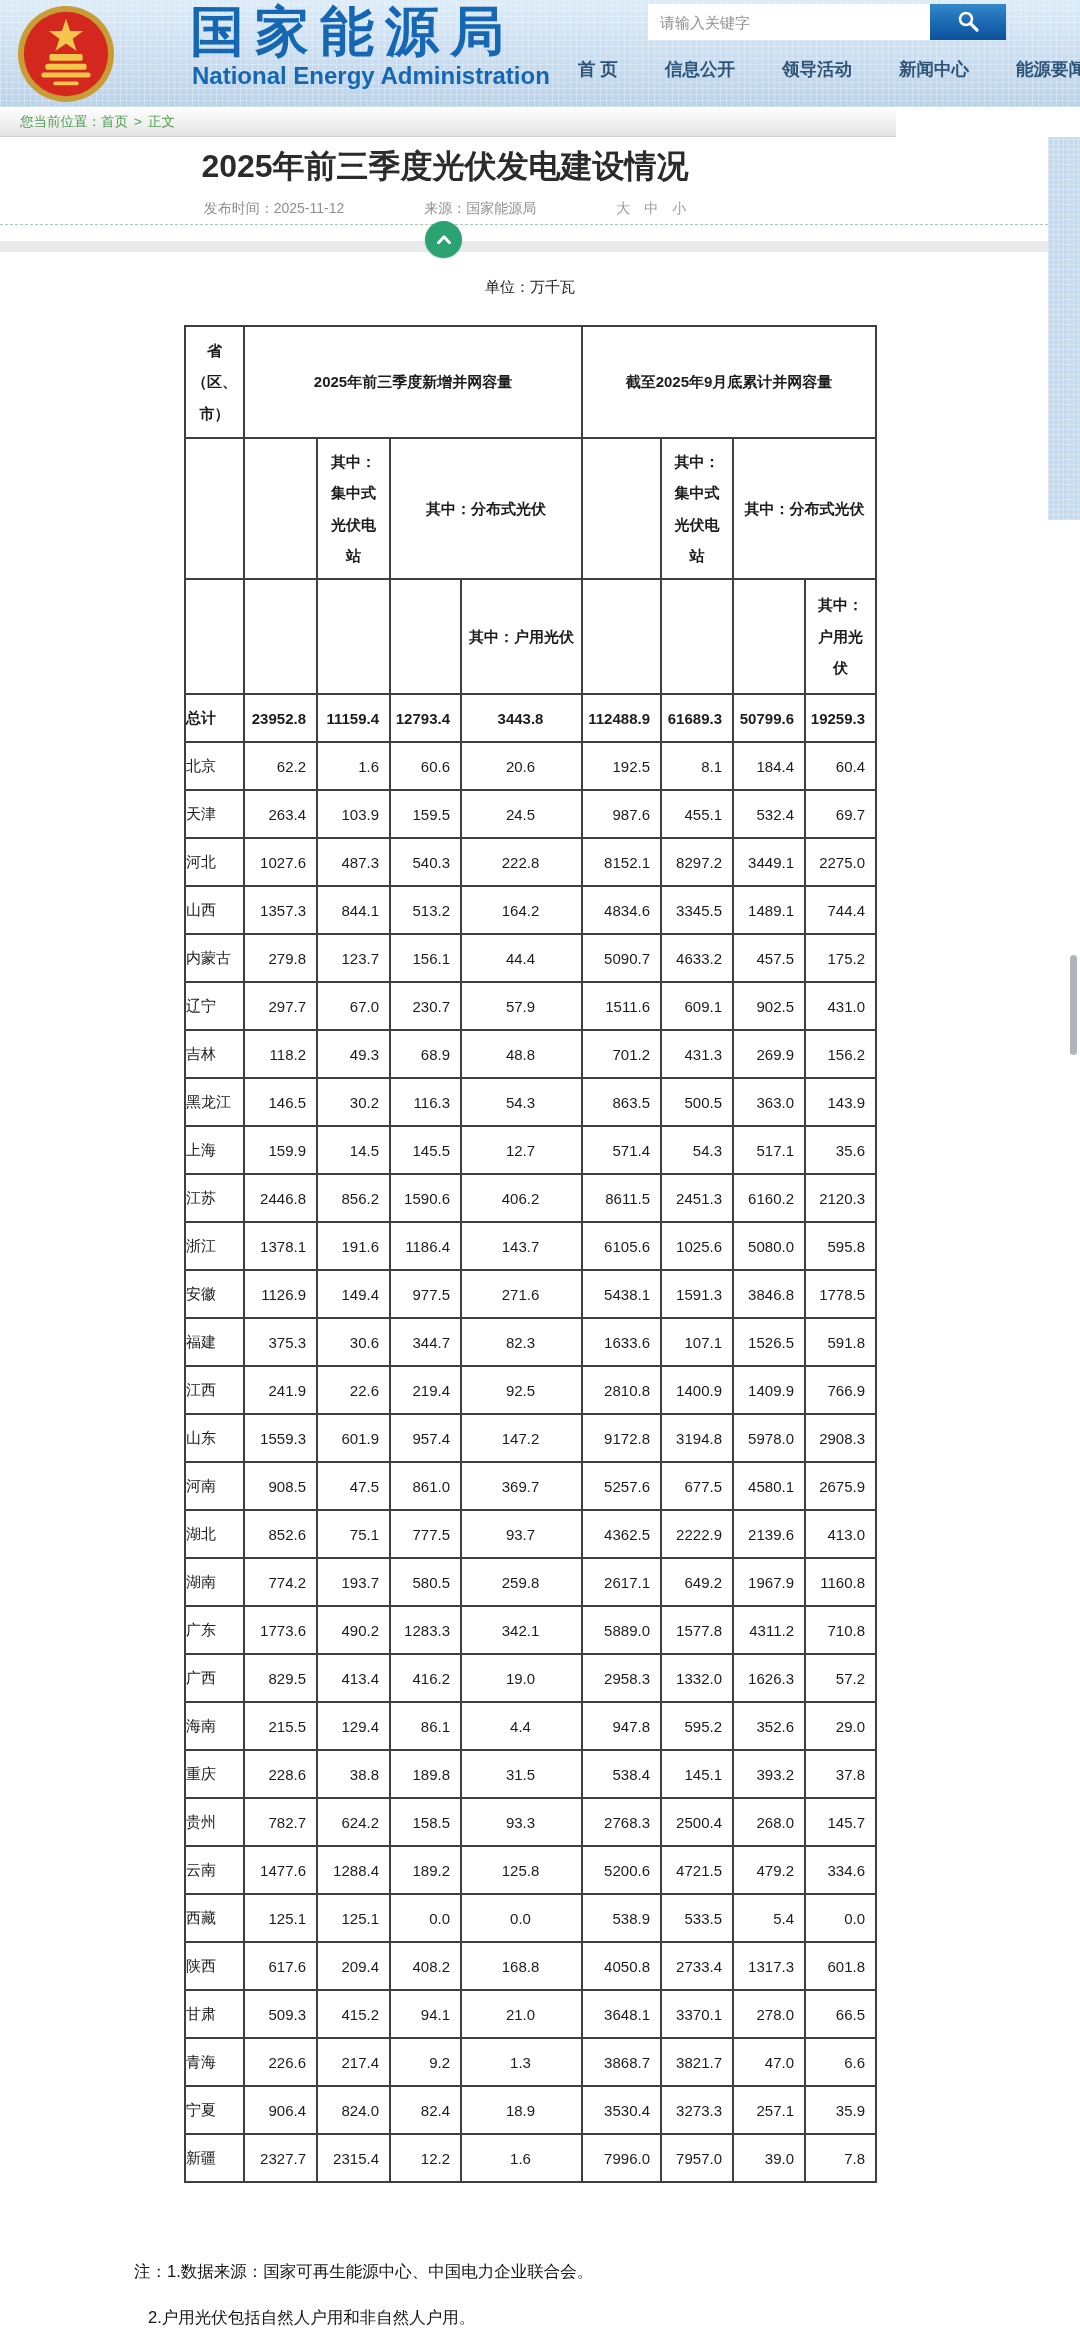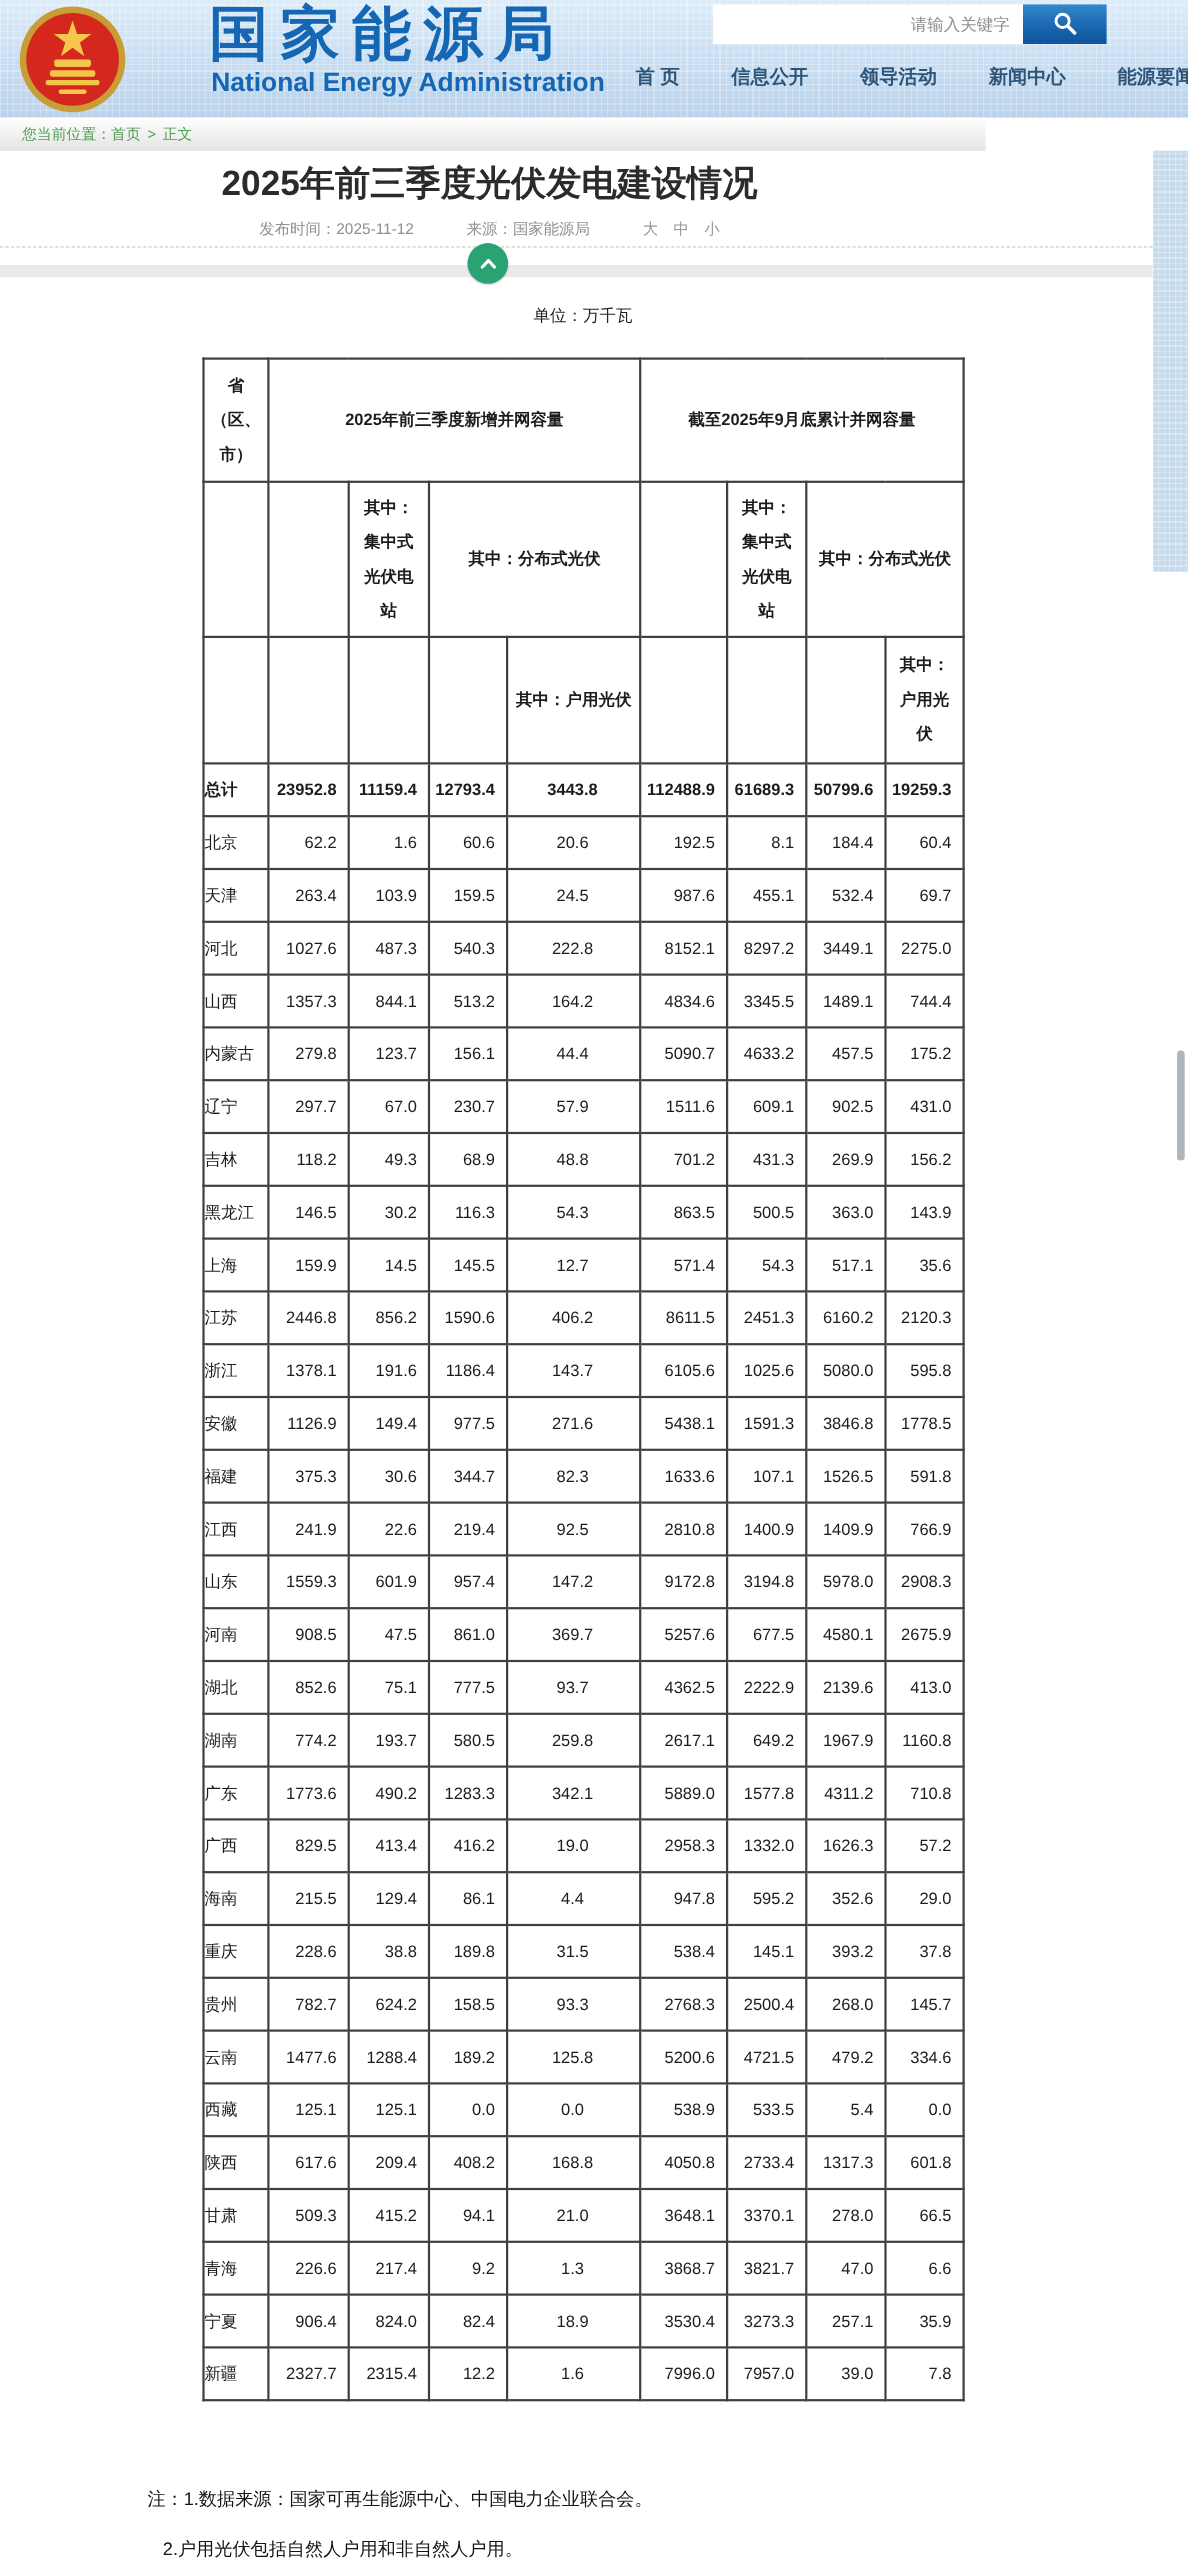--- a/index.html
+++ b/index.html
@@ -12,21 +12,21 @@
     background:
       repeating-linear-gradient(90deg, rgba(255,255,255,.28) 0 1px, transparent 1px 6px),
       repeating-linear-gradient(0deg, rgba(255,255,255,.28) 0 1px, transparent 1px 6px),
       linear-gradient(180deg,#dcecf9 0%,#c8ddf1 55%,#b9d3ea 100%); }
   .emblem { position:absolute; left:14px; top:5px; width:104px; height:98px; }
   .brand-zh { position:absolute; left:190px; top:0px; font-size:54px; font-weight:700;
     color:#1567b3; letter-spacing:11px; line-height:62px; }
   .brand-en { position:absolute; left:192px; top:61px; font-size:24px; font-weight:700;
     color:#1567b3; line-height:30px; }
   .search-input { position:absolute; left:648px; top:4px; width:282px; height:36px;
-    border:0; background:#fff; padding:0 12px; font-size:15px; color:#555; outline:none;text-align:right; }
+    border:0; background:#fff; padding:0 12px; font-size:15px; color:#555; outline:none; }
   .search-input::placeholder { color:#8f8f8f; }
   .search-btn { position:absolute; left:930px; top:4px; width:76px; height:36px; border:0;
     background:linear-gradient(180deg,#3488ca 0%,#1b67b0 55%,#0d539e 100%); cursor:pointer; }
   .main-nav { position:absolute; left:558px; top:57px; display:flex; gap:27px; }
   .main-nav span { font-size:17.5px; font-weight:700; color:#2e5578; cursor:pointer; white-space:nowrap;margin-left:20px; }
 
   
   .breadcrumb { position:absolute; left:0; top:107px; width:896px; height:30px;
     background:linear-gradient(180deg,#ffffff 0%,#efefef 60%,#e4e4e4 100%);
     border-bottom:1px solid #d2d2d2; display:flex; align-items:center; padding-left:20px;
@@ -43,21 +43,21 @@
   .edge-line { position:absolute; left:1046px; top:520px; width:1px; height:1813px; background:#e5e5e5; }
   .scroll-thumb { position:absolute; left:1070px; top:955px; width:7px; height:100px;
     border-radius:4px; background:rgba(110,120,130,.55); }
 
   
   .content { position:absolute; left:0; top:137px; width:1048px; height:2196px; background:#fff; }
   .article-title { position:absolute; left:0; top:8px; width:890px; text-align:center;
     font-size:32px; font-weight:600; color:#2b2b2b; }
   .meta-bar { position:absolute; left:0; top:58px; width:1048px; height:30px;
     border-bottom:1px dashed #a5cfae; }
-  .meta-inner { width:890px; display:flex; justify-content:center; gap:48px;
+  .meta-inner { width:890px; display:flex; justify-content:center; gap:80px;
     font-size:14px; color:#8f8f8f; padding-top:5px; }
   .meta-inner .font-sizes { display:flex; gap:14px; color:#9a9a9a; }
   .meta-inner .font-sizes span { cursor:pointer; }
   .gray-strip { position:absolute; left:0; top:104px; width:1048px; height:11px; background:#eaeaea; }
   .collapse-btn { position:absolute; left:425px; top:84px; width:37px; height:37px;
     border-radius:50%; border:0; background:#2aa271; cursor:pointer;
     display:flex; align-items:center; justify-content:center; z-index:3;
     box-shadow:0 1px 2px rgba(0,0,0,.2); }
   .unit-label { position:absolute; left:184px; top:141px; width:692px; text-align:center;
     font-size:15px; color:#222; }

